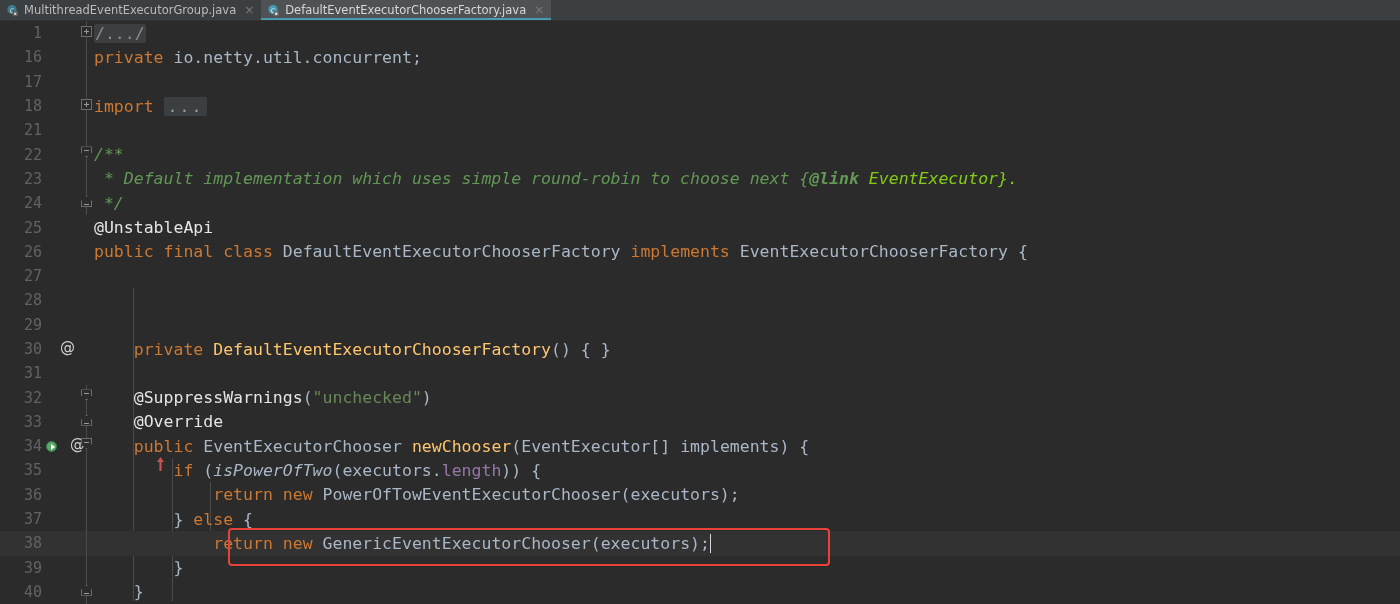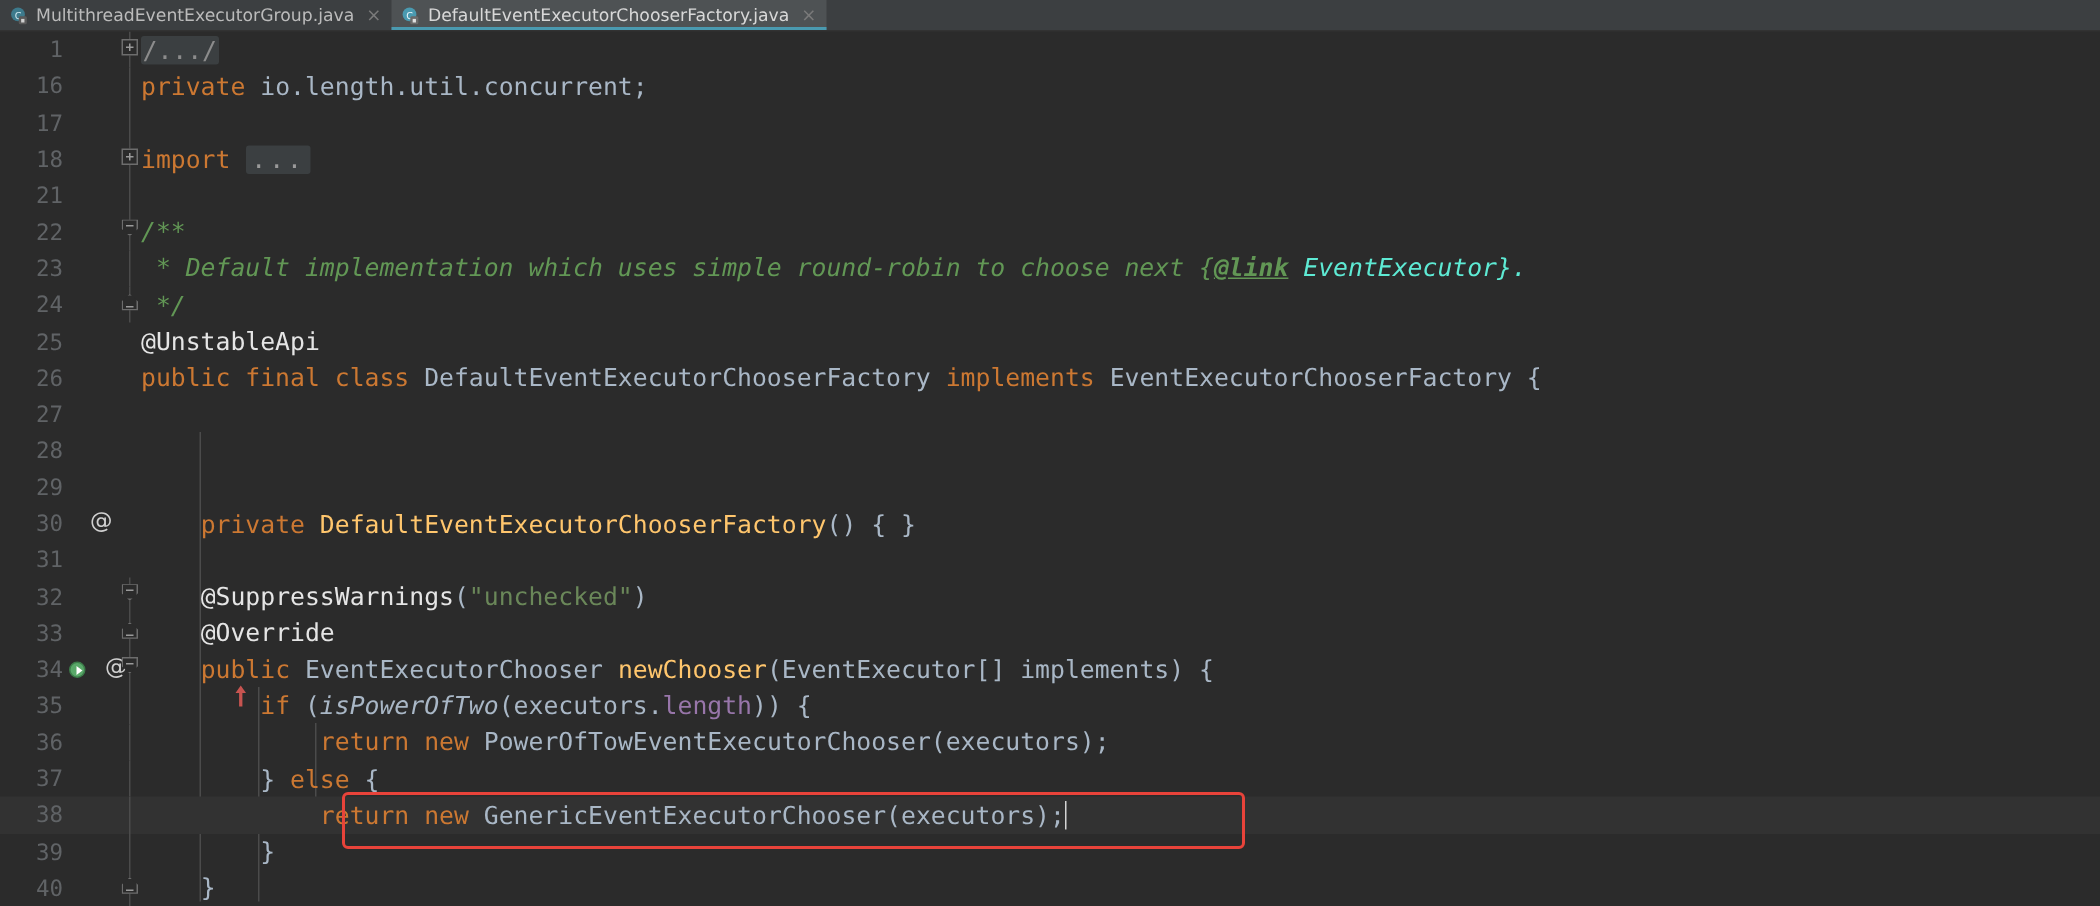--- a/index.html
+++ b/index.html
@@ -219,22 +219,22 @@
   }
 
   
   .kw       { color: #cc7832; }
   .ident    { color: #a9b7c6; }
   .cls      { color: #a9b7c6; }
   .decl     { color: #ffc66d; }
   .field-st { color: #9876aa; font-style: italic; }
   .field    { color: #9876aa; }
   .cmt      { color: #629755; font-style: italic; }
-  .cmt-tag  { color: #629755; font-style: italic; font-weight: bold; text-decoration: underline; }
-  .cmt-ref  { color: #5eead4; font-style: italic; }
+  .cmt-tag  { color: #629755; font-style: italic; font-weight: bold; }
+  .cmt-ref  { color: #84cc16; font-style: italic; }
   .anno     { color: #e5e5e5; }
   .str      { color: #6a8759; }
   .stat-m   { color: #a9b7c6; font-style: italic; }
   .folded {
     background: #3b3f41;
     color: #8c8c8c;
     border-radius: 2px;
     padding: 0 1px;
   }
   .folded-dots {
@@ -313,21 +313,21 @@
       </span>
       <span class="code"><span class="folded">/.../</span></span>
     </div>
 
     <div class="row">
       <span class="lnum">16</span>
       <span class="gutter-icons"></span>
       <span class="fold-col">
         <span class="fold-line"></span>
       </span>
-      <span class="code"><span class="kw">private</span> <span class="ident">io.length.util.concurrent;</span></span>
+      <span class="code"><span class="kw">private</span> <span class="ident">io.netty.util.concurrent;</span></span>
     </div>
 
     <div class="row">
       <span class="lnum">17</span>
       <span class="gutter-icons"></span>
       <span class="fold-col">
         <span class="fold-line"></span>
       </span>
       <span class="code"></span>
     </div>

